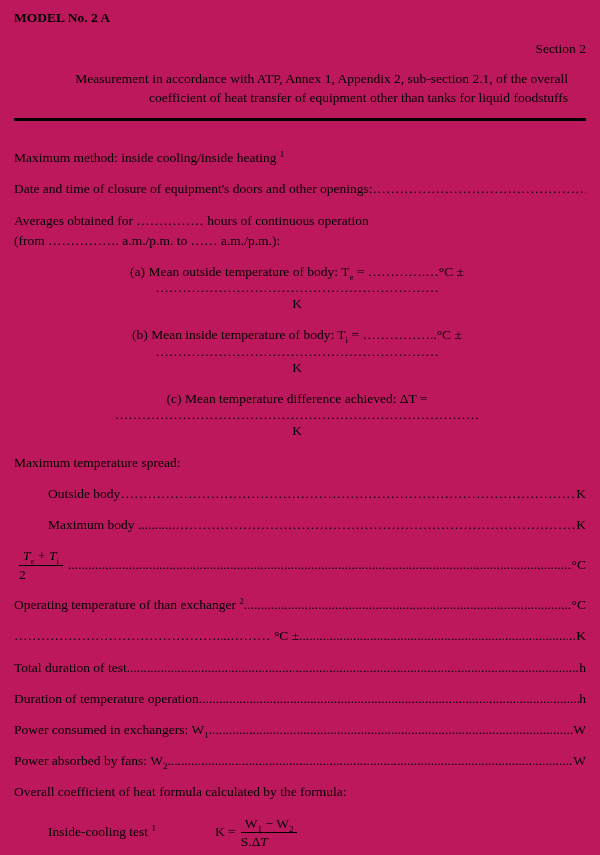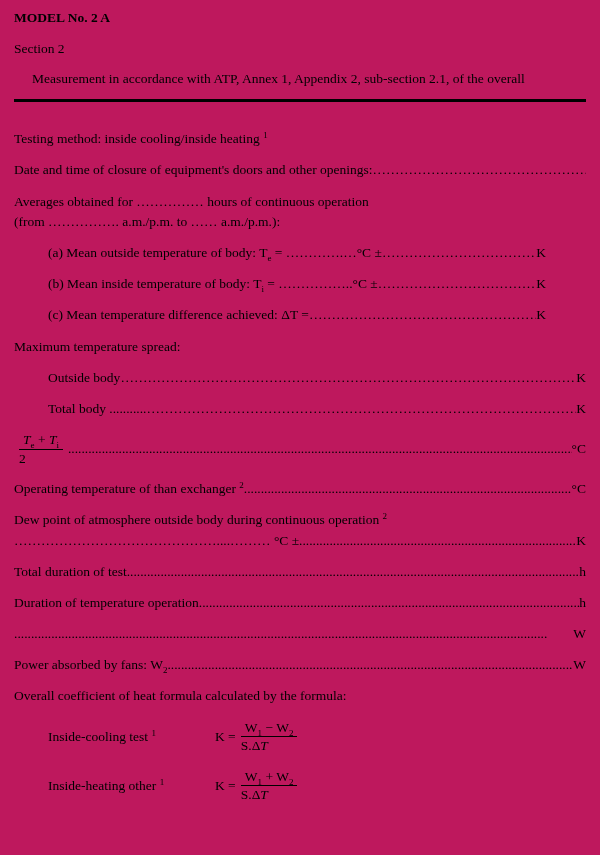--- a/index.html
+++ b/index.html
@@ -3,32 +3,32 @@
 <meta charset="utf-8">
 <style>
   html,body{margin:0;padding:0;background:#e8e8e8;}
   .page{
     width:600px;height:855px;margin:0 auto;background:#be185d;color:#000;
     font-family:Liberation Serif, serif;
     font-size:13.5px;line-height:1.2;
     padding:10px 14px;box-sizing:border-box;overflow:hidden;
   }
   .model{font-weight:700;margin-bottom:15px;}
-  .center{text-align:left;}
+  .center{text-align:right;}
   .section{margin-bottom:13px;}
   .subtitle{margin-bottom:10px;line-height:1.4;padding:0 18px;}
   .rule{border:0;border-top:3px solid #000;margin:7px 0 29px 0;}
   .line{margin-bottom:15px;}
   .tightgroup .subline{margin-bottom:4px;}
   .fline{display:flex;align-items:center;}
   .t{white-space:nowrap;flex:0 0 auto;}
   .dots{flex:1 1 auto;overflow:hidden;white-space:nowrap;}
   .unit{flex:0 0 auto;}
   .ind{padding-left:34px;}
-  .pr40{padding-right:40px;}
+  .pr40{padding-right:40px;flex-direction:column;}
   sup{font-size:9px;line-height:0;vertical-align:super;}
   sub{font-size:9px;line-height:0;vertical-align:sub;}
   .frac{display:inline-block;text-align:left;margin:0 5px;flex:0 0 auto;}
   .frac .num{display:block;border-bottom:1px solid #000;padding:0 4px 1px 4px;line-height:1.15;}
   .frac .den{display:block;padding-top:1px;line-height:1.15;}
   .formula-row{display:flex;align-items:center;}
   .flabel{width:167px;flex:0 0 auto;}
   .fk{flex:0 0 auto;}
   i{font-style:italic;}
 </style>
@@ -36,26 +36,27 @@
 <body>
 
 <div class="page">
 
   <div class="model">MODEL No. 2 A</div>
 
   <div class="center section">Section 2</div>
 
   <div class="center subtitle">
     <span>Measurement in accordance with ATP, Annex 1, Appendix 2, sub-section 2.1, of the overall</span><br>
+    <span>coefficient of heat transfer of equipment other than tanks for liquid foodstuffs</span>
   </div>
 
   <hr class="rule">
 
   <div class="line">
-    <span class="t">Testing method: inside cooling/inside heating </span><sup>1</sup>
+    <span class="t">Maximum method: inside cooling/inside heating </span><sup>1</sup>
   </div>
 
   <div class="line fline">
     <span class="t">Date and time of closure of equipment's doors and other openings: </span>
     <span class="dots">………………………………………………………………………………</span>
   </div>
 
   <div class="line tightgroup">
     <div class="subline">Averages obtained for ……………  hours of continuous operation</div>
     <div>(from ……………. a.m./p.m. to ……  a.m./p.m.):</div>
@@ -81,64 +82,62 @@
 
   <div class="line">Maximum temperature spread:</div>
 
   <div class="line fline ind">
     <span class="t">Outside body </span>
     <span class="dots">………………………………………………………………………………………………………………</span>
     <span class="unit">K</span>
   </div>
 
   <div class="line fline ind">
-    <span class="t">Total body ........... </span>
+    <span class="t">Maximum body ........... </span>
     <span class="dots">……………………………………………………………………………………………………………</span>
     <span class="unit">K</span>
   </div>
 
   <div class="line fline">
     <span class="frac">
       <span class="num"><i>T</i><sub>e</sub><span> + </span><i>T</i><sub>i</sub></span>
       <span class="den">2</span>
     </span>
     <span class="dots">..............................................................................................................................................................</span>
     <span class="unit">°C</span>
   </div>
 
   <div class="line fline">
     <span class="t"><span>Operating temperature of than exchanger </span><sup>2</sup></span>
     <span class="dots">..............................................................................................................................................................</span>
     <span class="unit">°C</span>
   </div>
 
   <div class="line tightgroup">
-    <div class="subline">
-      <span>Dew point of atmosphere outside body during continuous operation </span><sup>2</sup>
-    </div>
     <div class="fline">
       <span class="t">………………………………………....……… °C ± </span>
       <span class="dots">..............................................................................................................................................................</span>
       <span class="unit">K</span>
     </div>
   </div>
 
   <div class="line fline">
     <span class="t">Total duration of test  </span>
     <span class="dots">..............................................................................................................................................................</span>
     <span class="unit">h</span>
   </div>
 
   <div class="line fline">
     <span class="t">Duration of temperature operation  </span>
     <span class="dots">..............................................................................................................................................................</span>
     <span class="unit">h</span>
   </div>
 
   <div class="line fline">
+    <span class="t"><span>Power consumed in exchangers: W</span><sub>1</sub><span>  </span></span>
     <span class="dots">..............................................................................................................................................................</span>
     <span class="unit">W</span>
   </div>
 
   <div class="line fline">
     <span class="t"><span>Power absorbed by fans: W</span><sub>2</sub><span>  </span></span>
     <span class="dots">..............................................................................................................................................................</span>
     <span class="unit">W</span>
   </div>
 

